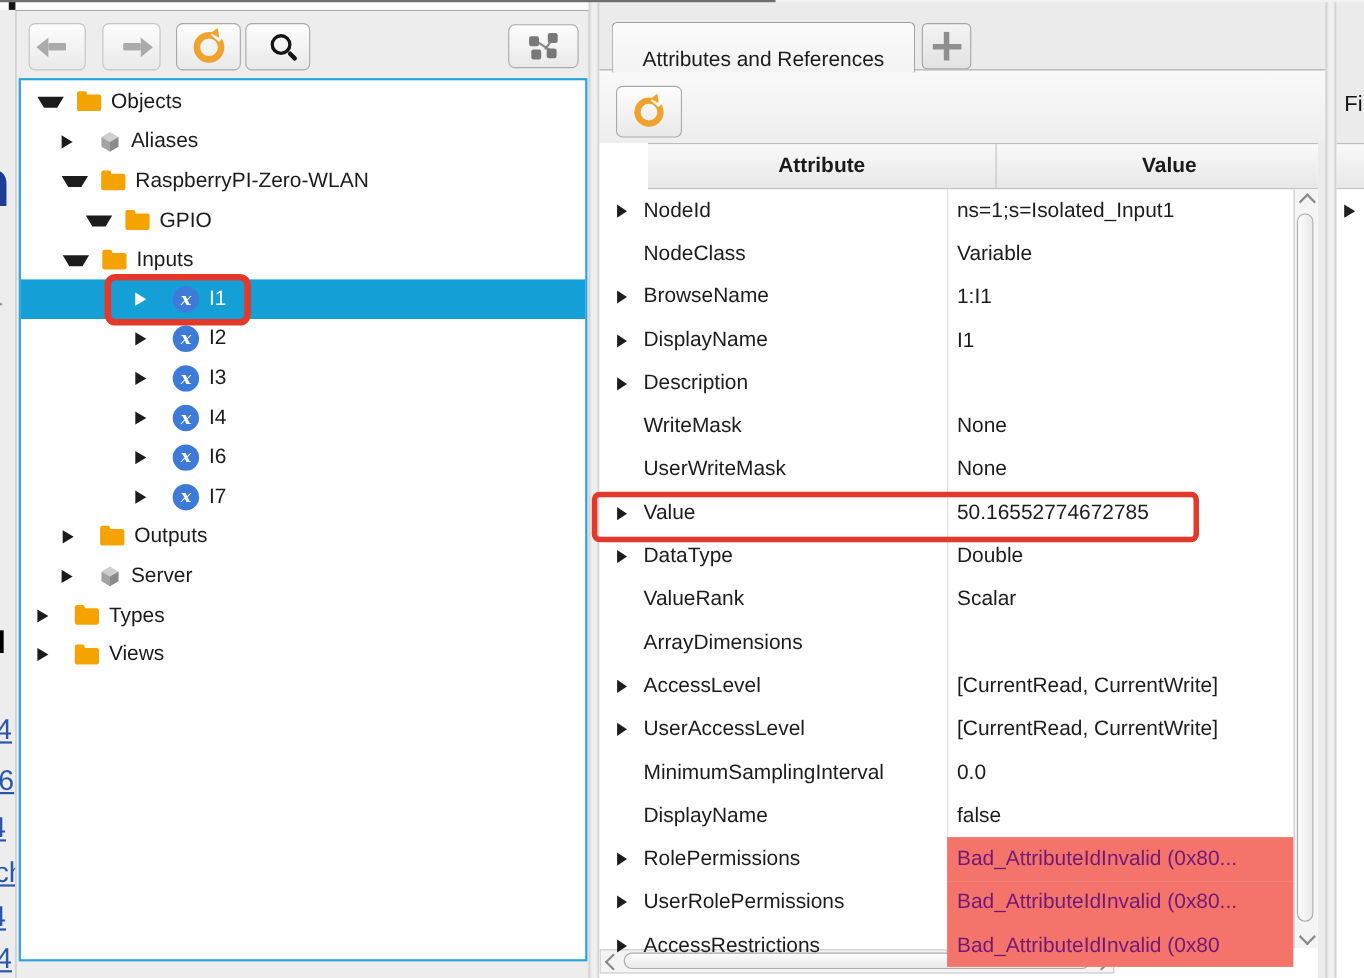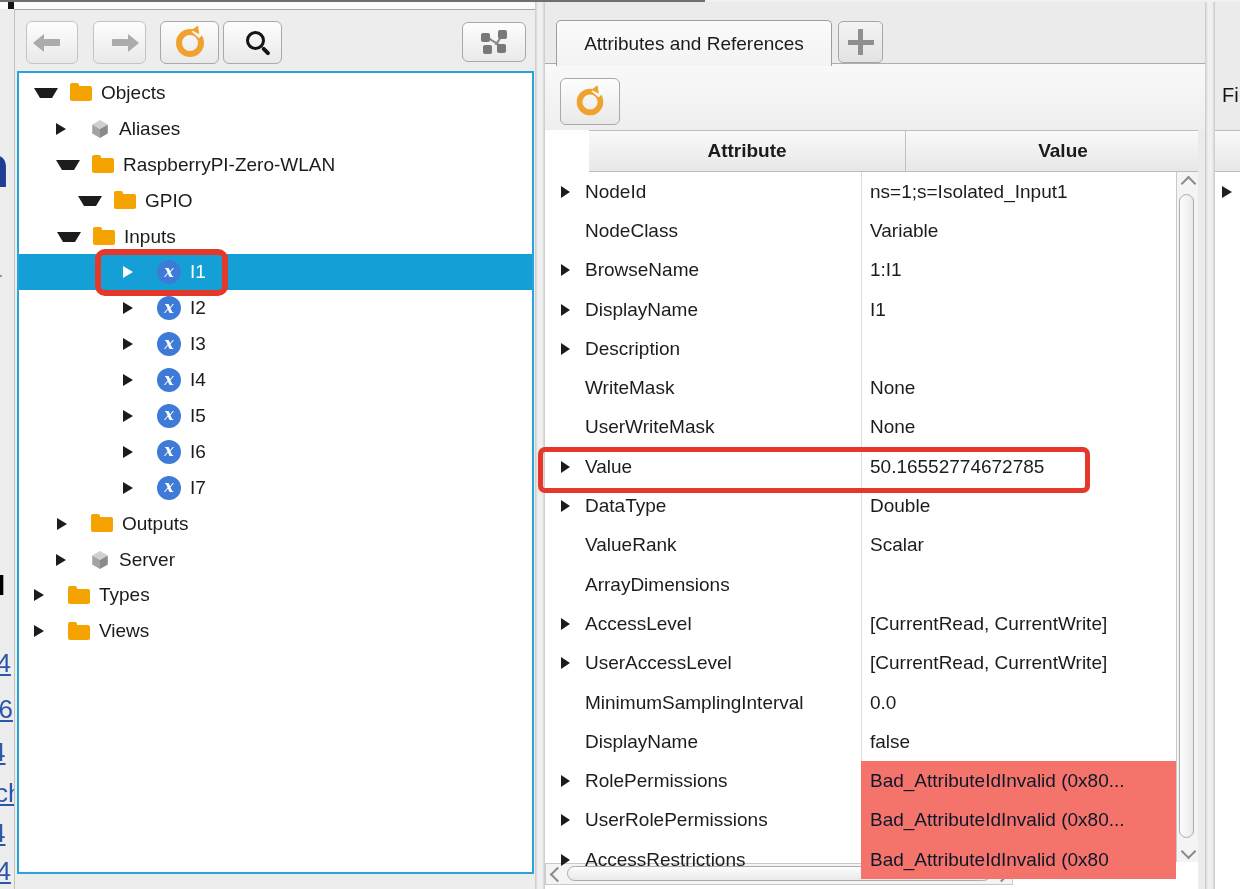--- a/index.html
+++ b/index.html
@@ -81,21 +81,21 @@
 
   
   .splitter{top:2px;width:10px;height:887px;
             background:linear-gradient(90deg,#c9c9c9 0,#f0f0f0 3px,#f0f0f0 7px,#c9c9c9 10px);z-index:2;}
   .sp1{left:535px;} .sp2{left:1205px;}
 
   
   .right-panel{left:545px;top:2px;width:660px;height:887px;background:#ebebeb;z-index:2;}
   .tab{position:absolute;box-sizing:border-box;border:1px solid #9e9e9e;}
   .tab-attr{left:11px;top:18px;width:276px;height:46px;border-bottom:none;border-radius:5px 5px 0 0;
-            background:linear-gradient(#fbfbfb,#f3f3f3);display:flex;align-items:center;justify-content:center;
+            background:linear-gradient(#fbfbfb,#f3f3f3);display:flex;align-items:flex-end;justify-content:center;
             font-size:19px;color:#1b1b1b;z-index:3;}
   .tab-plus{left:293px;top:19px;width:45px;height:42px;border-radius:5px;border-color:#a6a6a6;
             background:linear-gradient(#f4f4f4,#e2e2e2);display:flex;align-items:center;justify-content:center;}
   .plus-glyph{position:relative;width:26px;height:26px;}
   .plus-glyph::before{content:"";position:absolute;left:0;top:10.5px;width:26px;height:5px;background:#8f8f8f;}
   .plus-glyph::after{content:"";position:absolute;left:10.5px;top:0;width:5px;height:26px;background:#8f8f8f;}
   .rp-toolbar{position:absolute;left:0;top:61px;width:660px;height:67px;border-top:1px solid #adadad;
               background:linear-gradient(#f9f9f9,#eeeeee);box-sizing:border-box;}
   .rp-refresh{left:15px;top:14px;width:58px;height:45px;}
 
@@ -107,21 +107,21 @@
   .hcell{display:flex;align-items:center;justify-content:center;height:100%;box-sizing:border-box;}
   .hc1{width:316px;} .hc2{width:315px;border-left:1px solid #c0c0c0;}
   .rows-wrap{position:absolute;left:0;top:42px;width:631px;height:754px;overflow:hidden;}
   .col-divider{position:absolute;left:316px;top:42px;width:1px;height:690px;background:#dcdcdc;z-index:0;}
   .arow{position:relative;height:39.3px;font-size:19px;color:#1c1c1c;z-index:1;}
   .aexp{position:absolute;left:16px;top:50%;margin-top:-6px;width:0;height:0;
         border-left:9px solid #1c1c1c;border-top:6px solid transparent;border-bottom:6px solid transparent;}
   .aname{position:absolute;left:40px;top:50%;transform:translateY(-50%);white-space:nowrap;}
   .aval{position:absolute;left:316px;top:0;width:315px;height:100%;display:flex;align-items:center;
         padding-left:9px;box-sizing:border-box;white-space:nowrap;overflow:hidden;}
-  .aval.err{background:#f4746b;color:#0f172a;}
+  .aval.err{background:#f4746b;color:#701a75;}
 
   
   .vsb{position:absolute;left:631px;top:42px;width:22px;height:690px;background:#f4f4f4;
        border-left:1px solid #c9c9c9;box-sizing:border-box;}
   .vsb .thumb{position:absolute;left:2px;top:22px;width:15px;height:644px;
        background:linear-gradient(90deg,#fdfdfd,#e9e9e9);border:1px solid #ababab;border-radius:8px;box-sizing:border-box;}
   .hsb{position:absolute;left:0;top:733px;width:468px;height:22px;background:#f4f4f4;
        border:1px solid #c9c9c9;box-sizing:border-box;}
   .hsb .thumb{position:absolute;left:21px;top:2px;width:424px;height:15px;
        background:linear-gradient(#fdfdfd,#e9e9e9);border:1px solid #ababab;border-radius:8px;box-sizing:border-box;}
@@ -239,25 +239,20 @@
         <span>I3</span>
       </div>
       <div class="trow lvl4">
         <span class="exp right"></span>
         <span class="ic var"></span>
         <span>I4</span>
       </div>
       <div class="trow lvl4">
         <span class="exp right"></span>
         <span class="ic var"></span>
-        <span>I5</span>
-      </div>
-      <div class="trow lvl4">
-        <span class="exp right"></span>
-        <span class="ic var"></span>
         <span>I6</span>
       </div>
       <div class="trow lvl4">
         <span class="exp right"></span>
         <span class="ic var"></span>
         <span>I7</span>
       </div>
       <div class="trow lvl3">
         <span class="exp right"></span>
         <span class="ic folder"></span>

